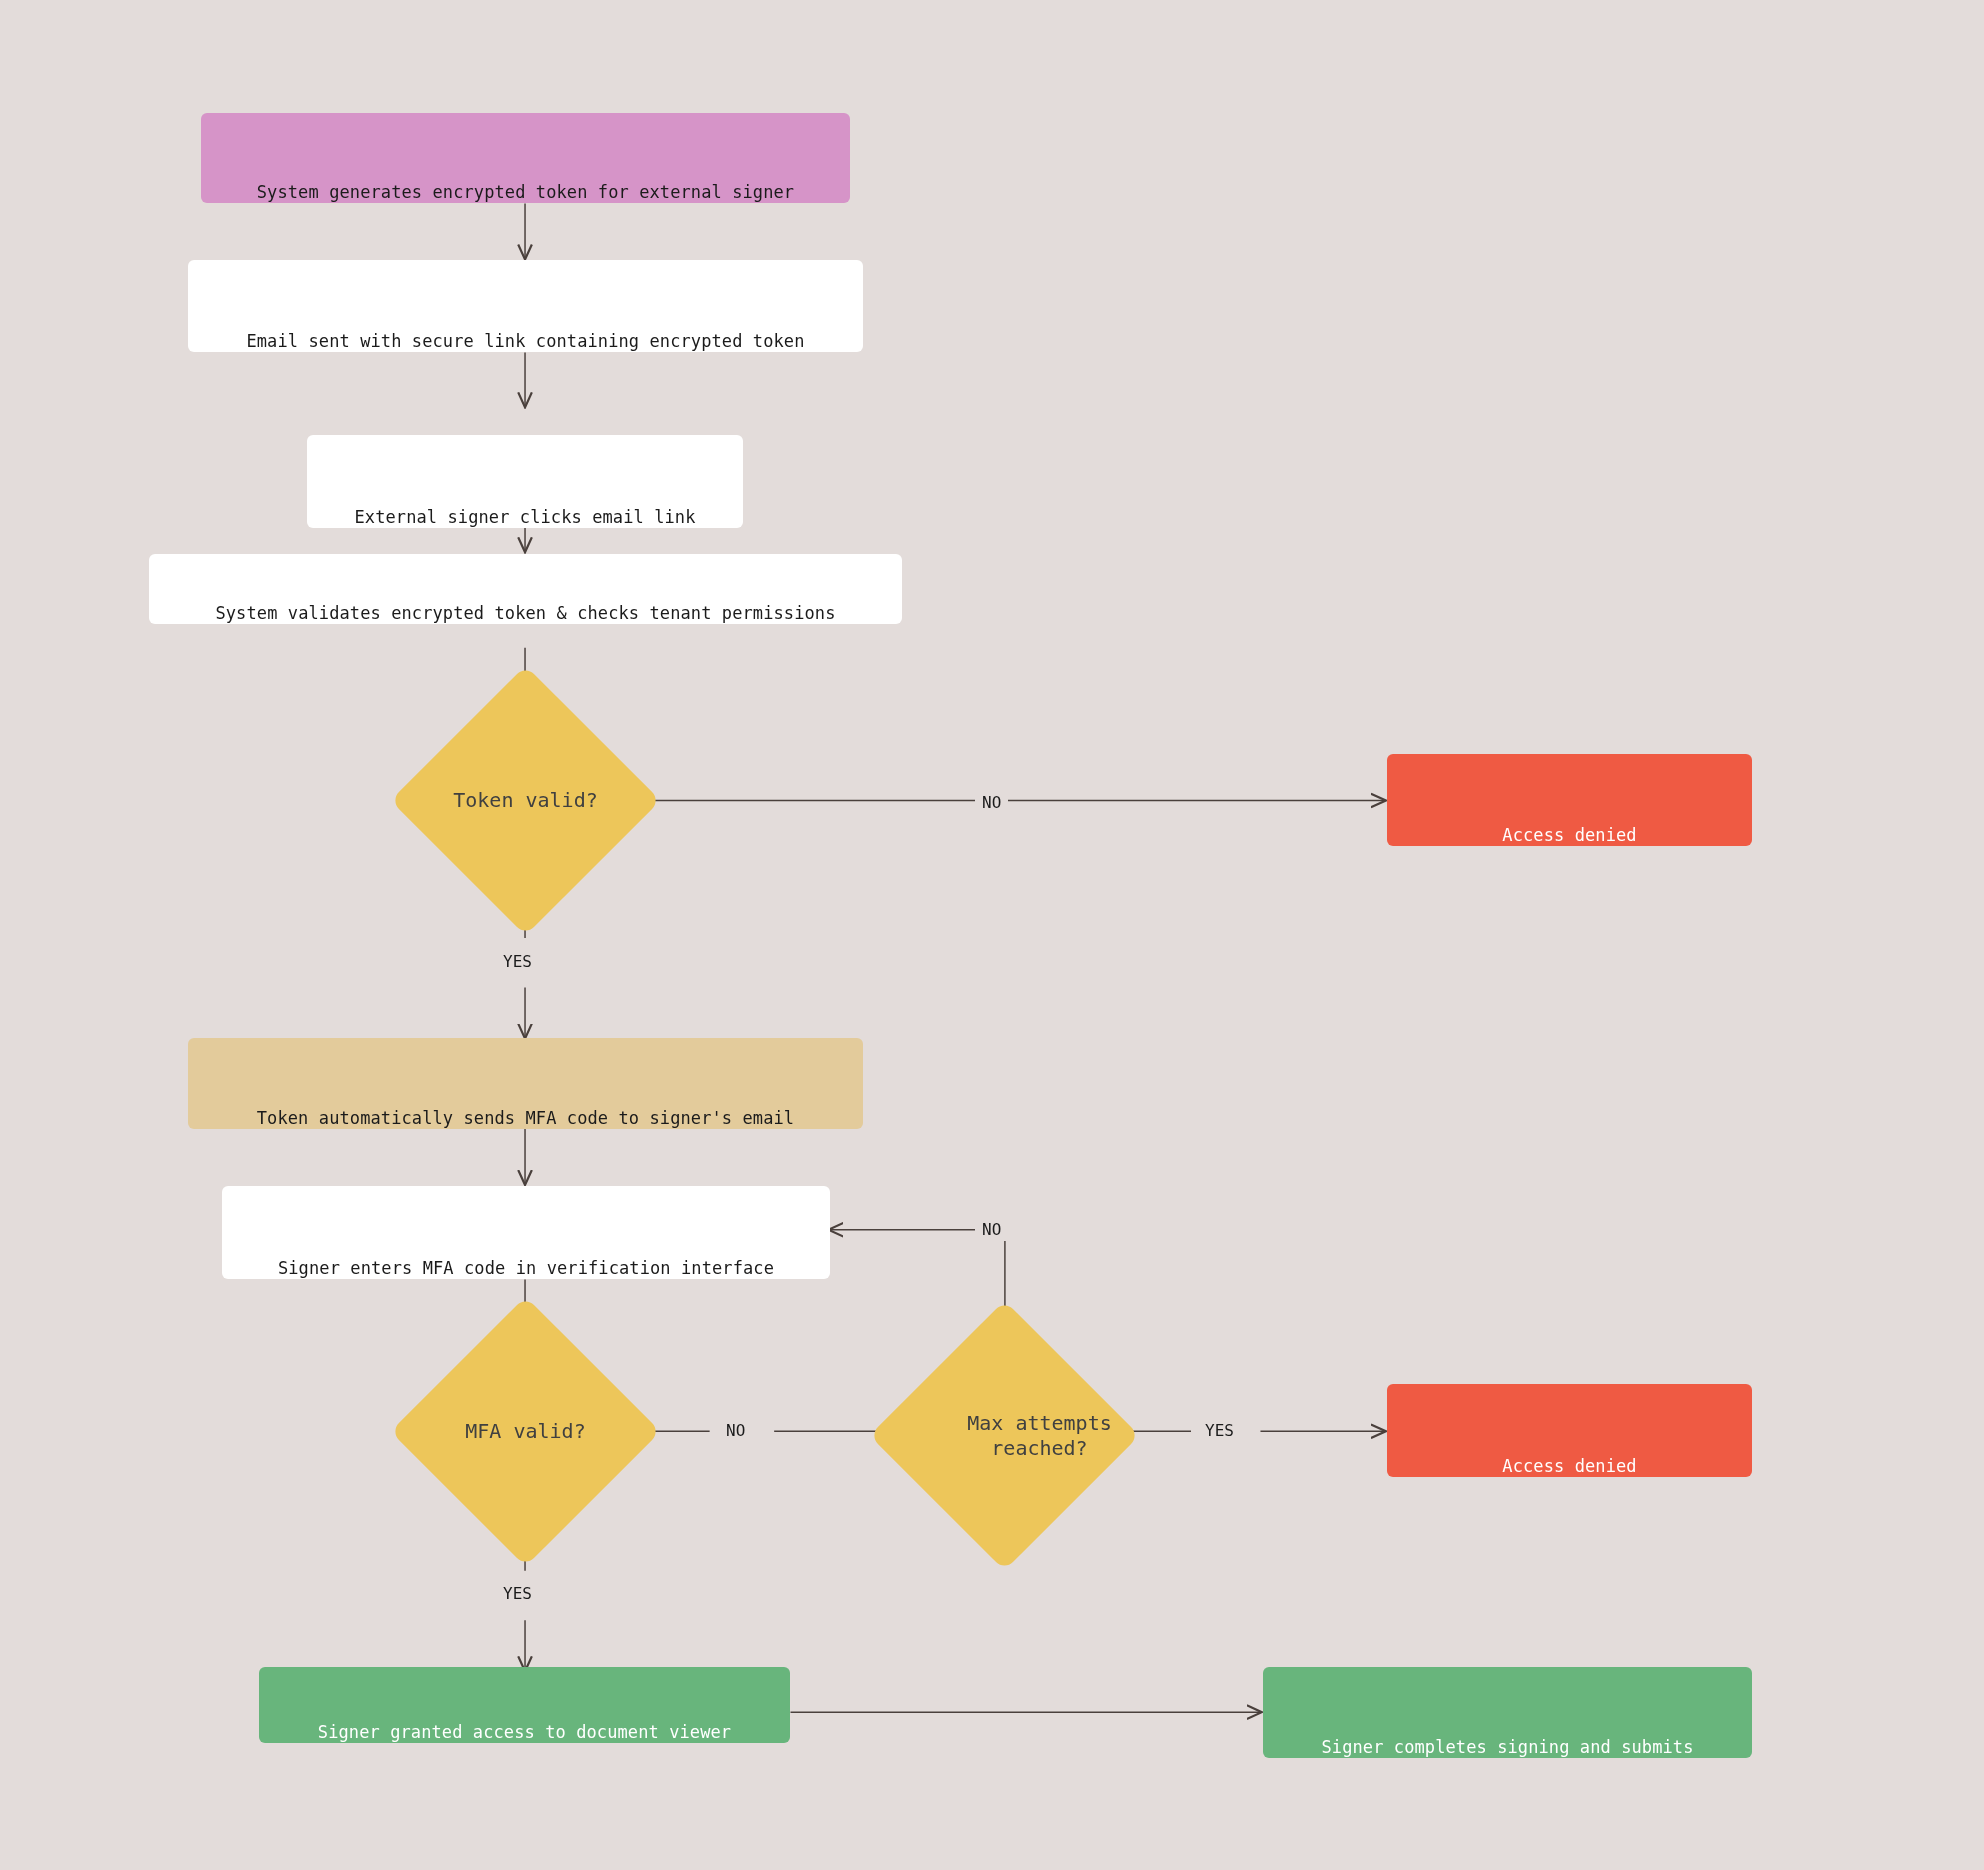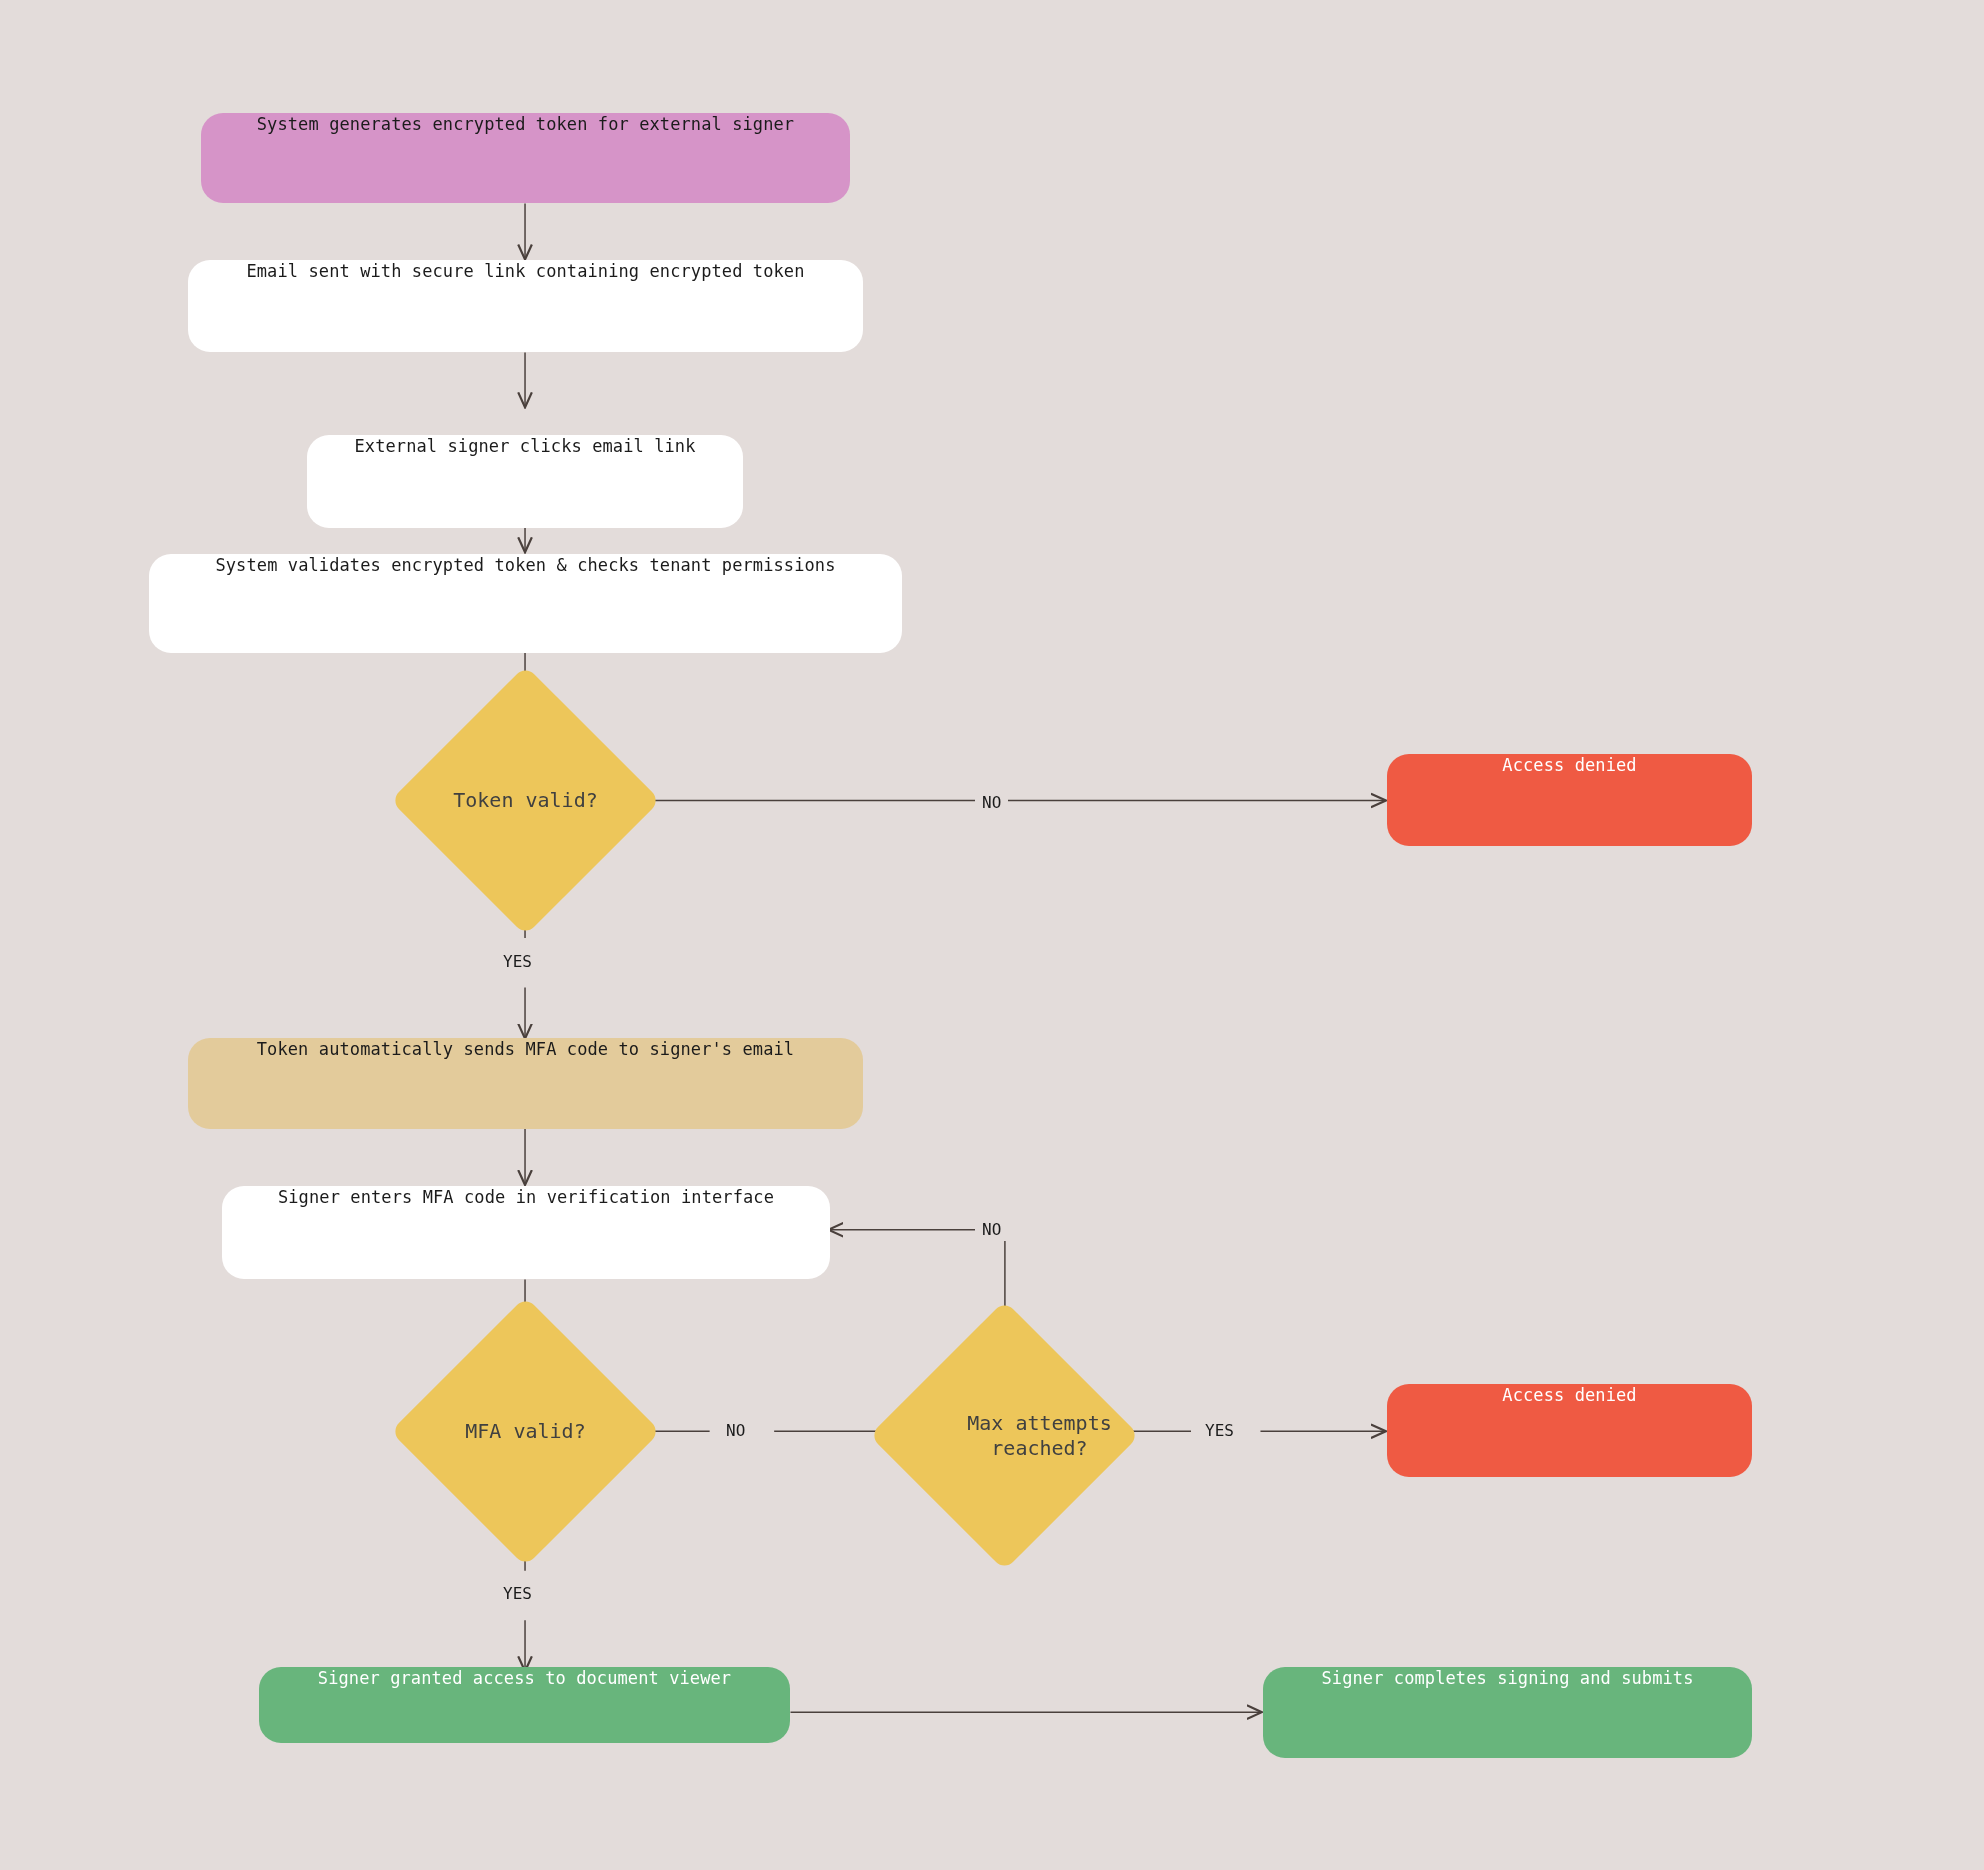--- a/index.html
+++ b/index.html
@@ -15,24 +15,24 @@
   }
   #canvas {
     position: relative;
     width: 1985px;
     height: 1871px;
   }
   .node {
     position: absolute;
     box-sizing: border-box;
     display: flex;
-    align-items: flex-start;
+    align-items: flex-end;
     justify-content: center;
     text-align: center;
-    border-radius: 22px;
+    border-radius: 6px;
     font-size: 17px;
     letter-spacing: 0.1px;
     line-height: 1.3;
     padding: 0 33px;
   }
   .node.purple  { background: #d694c8; color: #1b1b1b; }
   .node.white   { background: #ffffff; color: #1b1b1b; }
   .node.tan     { background: #e3cb9b; color: #1b1b1b; }
   .node.red     { background: #ef5a43; color: #ffffff; }
   .node.green   { background: #68b57c; color: #ffffff; }
@@ -130,21 +130,21 @@
   </div>
 
   <div class="node white" style="left:188px; top:260px; width:675px; height:92px;">
     <span>Email sent with secure link containing encrypted token</span>
   </div>
 
   <div class="node white" style="left:307px; top:407px; width:436px; height:93px;margin-top:28px;">
     <span>External signer clicks email link</span>
   </div>
 
-  <div class="node white" style="left:149px; top:554px; width:753px; height:99px;">
+  <div class="node white" style="left:149px; top:554px; width:753px; height:70px;">
     <span>System validates encrypted token &amp; checks tenant permissions</span>
   </div>
 
   <div class="diamond-wrap" style="left:430px; top:705px; width:191px; height:191px;">
     <div class="diamond-shape"></div>
     <div class="diamond-label">Token valid?</div>
   </div>
 
   <div class="node red" style="left:1387px; top:754px; width:365px; height:92px;">
     <span>Access denied</span>

